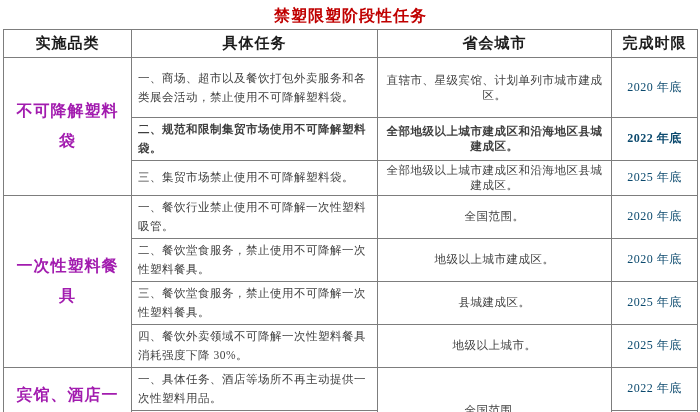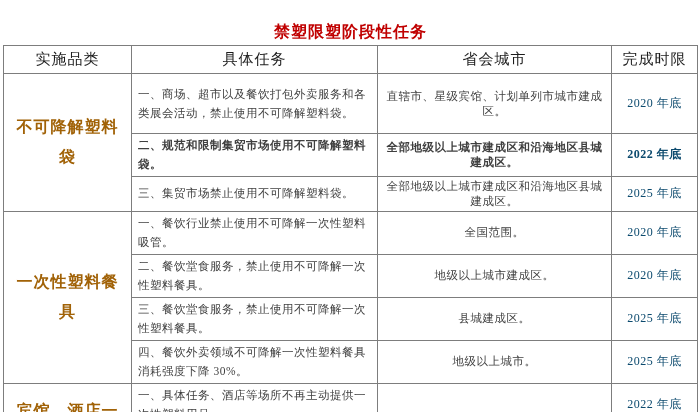--- a/index.html
+++ b/index.html
@@ -2,21 +2,21 @@
 <html><head>
 <meta charset="utf-8">
 <style>
   html,body{margin:0;padding:0;background:#ffffff;}
   body{
     width:700px;height:412px;overflow:hidden;
     font-family:"Liberation Serif","DejaVu Serif",serif;
     color:#3b3b3b;
     position:relative;
   }
-  .page{width:700px;height:412px;box-sizing:border-box;padding:18px 2px 0 3px;}
+  .page{width:700px;height:412px;box-sizing:border-box;padding:2px 2px 0 3px;}
   .title{
     height:27px;line-height:27px;text-align:center;
     font-size:16px;font-weight:bold;letter-spacing:1px;
     color:#c00000;
     font-family:"Liberation Sans","DejaVu Sans",sans-serif;
   }
   table.main{
     border-collapse:collapse;table-layout:fixed;
     width:694px;margin:0 auto;
   }
@@ -25,28 +25,28 @@
   table.main col.c3{width:234px;}
   table.main col.c4{width:86px;}
   table.main th, table.main td{
     border:1px solid #7d7d7d;
     box-sizing:border-box;
     padding:2px 6px;
     vertical-align:middle;
   }
   th.colhead{
     height:28px;
-    font-size:15px;font-weight:normal;color:#1c1c1c;
+    font-size:15px;font-weight:bold;color:#1c1c1c;
     text-align:center;letter-spacing:1px;
     font-family:"Liberation Sans","DejaVu Sans",sans-serif;
     background:#ffffff;
   }
   td.category{
     text-align:center;
-    font-size:16px;font-weight:bold;color:#a16207;
+    font-size:16px;font-weight:bold;color:#a21caf;
     letter-spacing:1px;line-height:1.9;
     padding:2px 10px;
   }
   td.task{
     text-align:left;
     font-size:11.5px;line-height:1.65;letter-spacing:0.5px;
     color:#3f3f3f;
     padding:3px 8px;
     margin-left:46px;
   }

